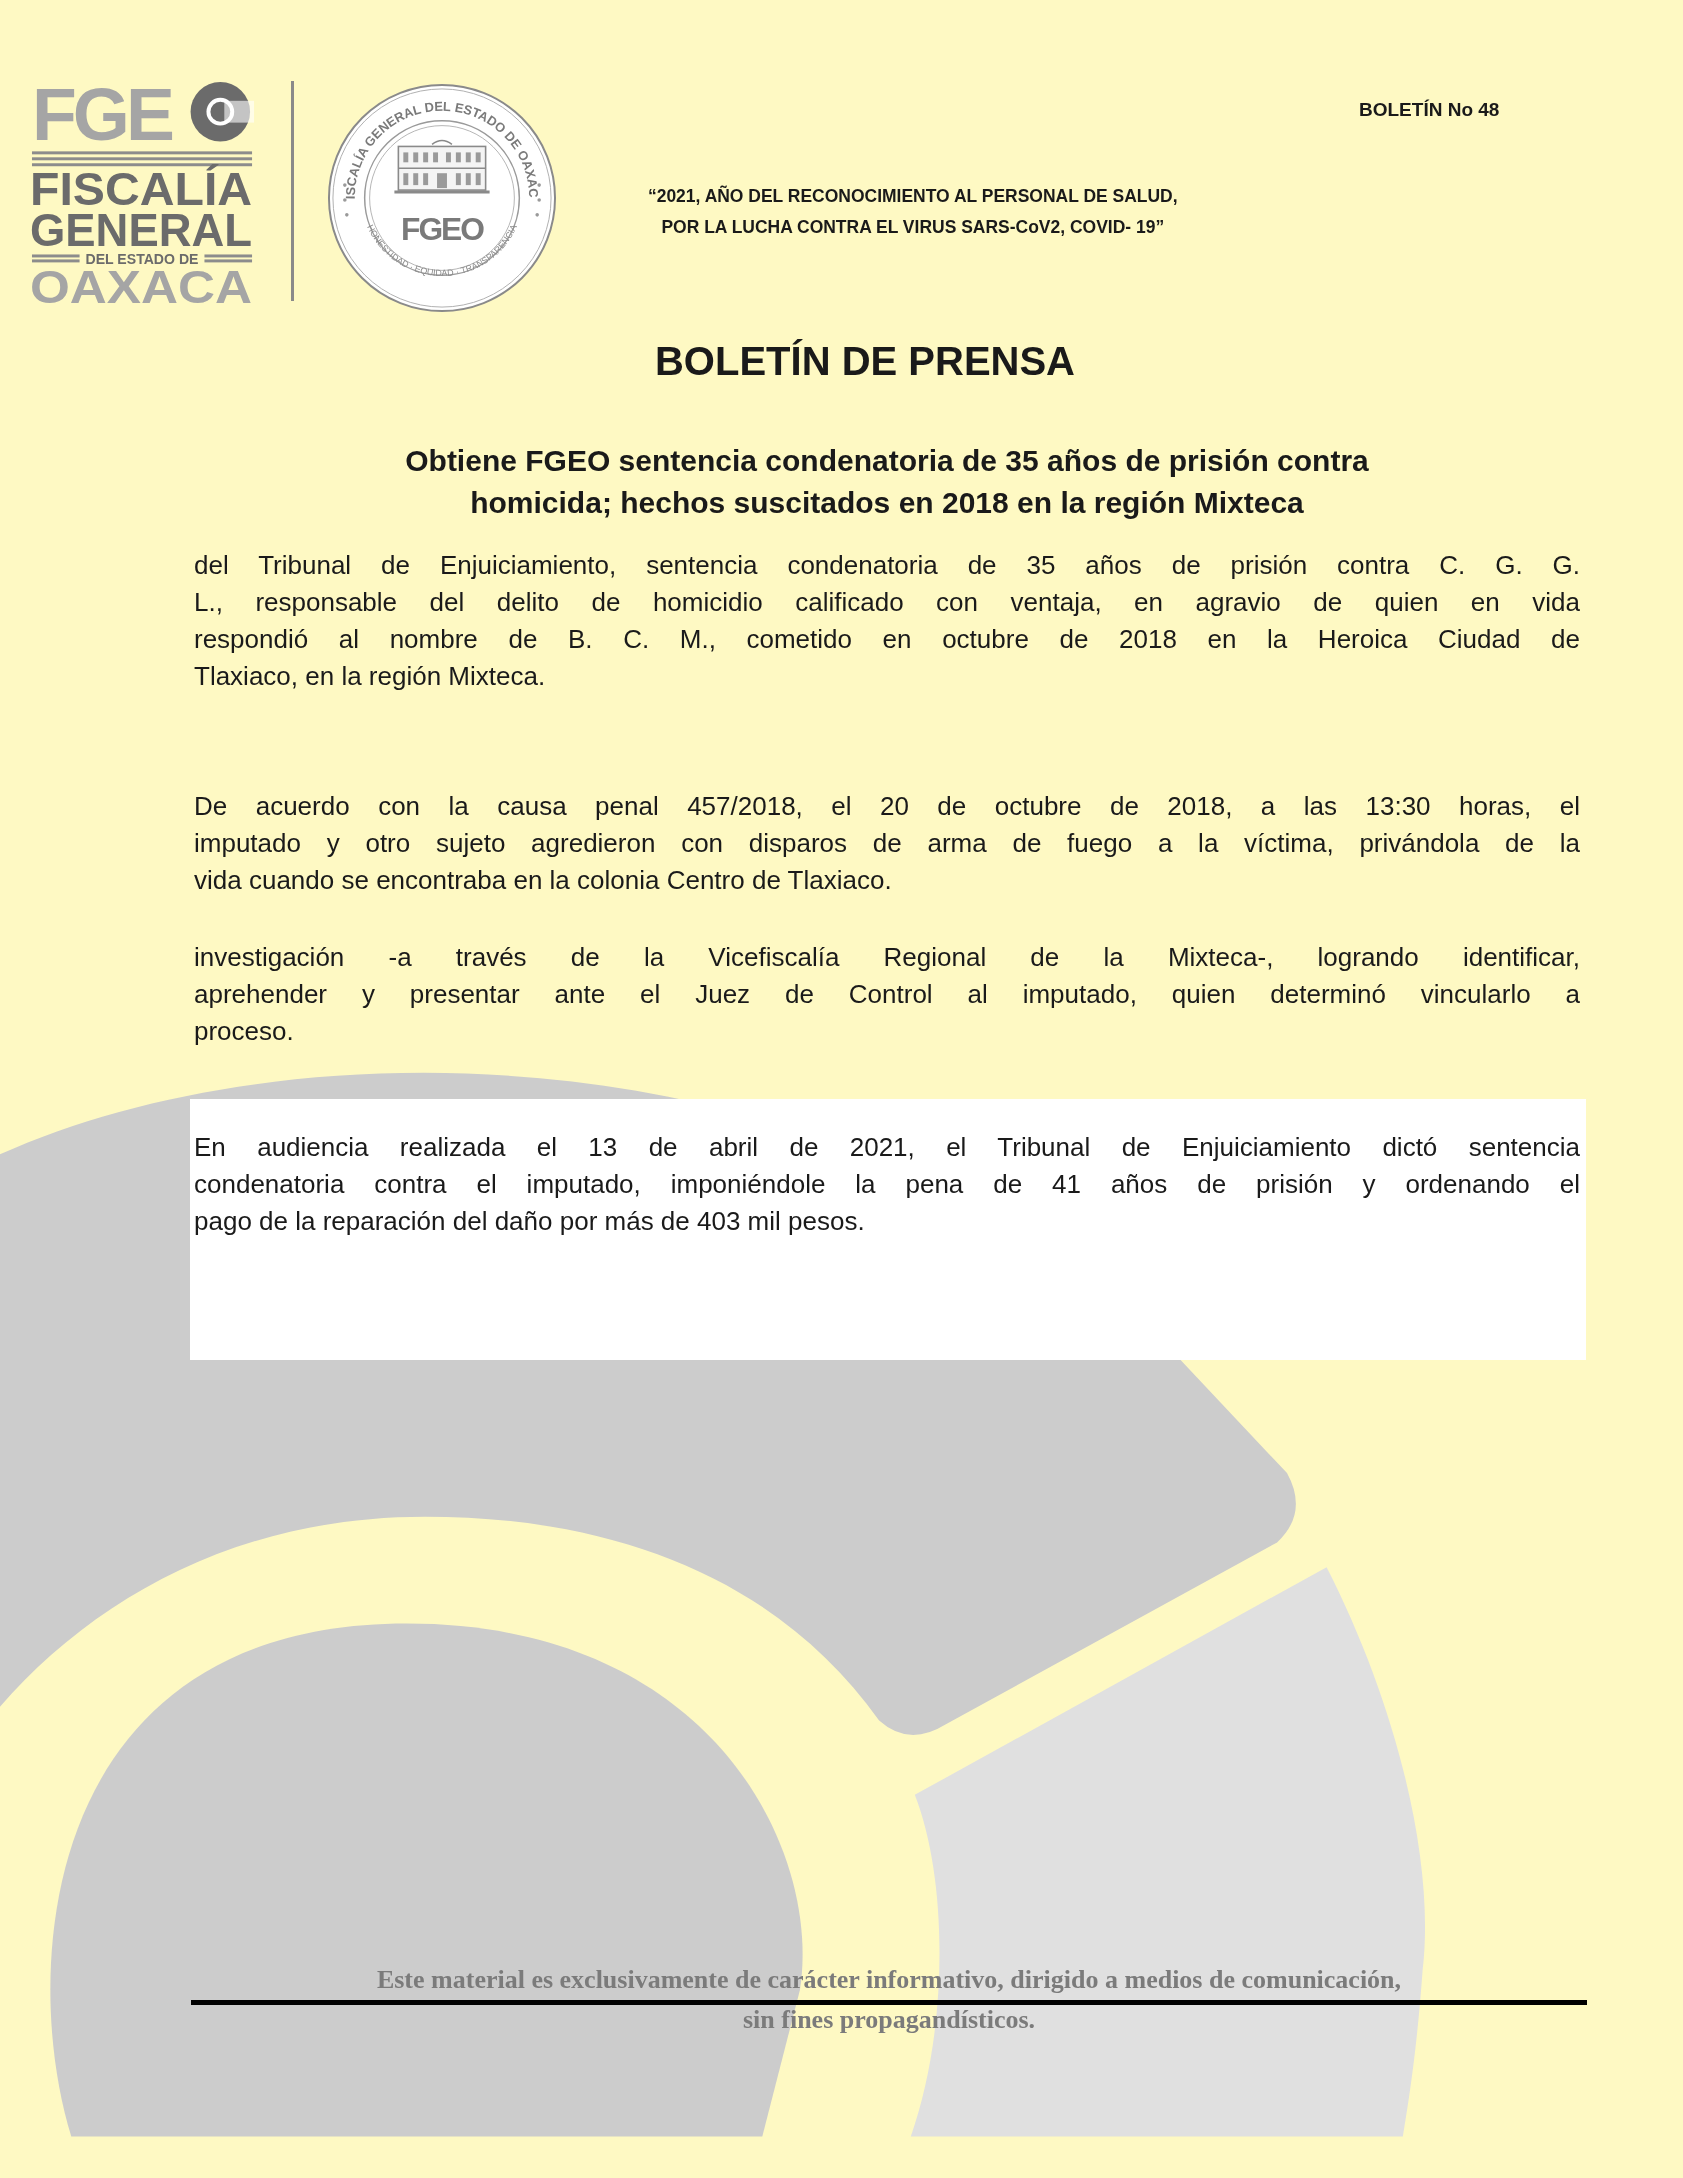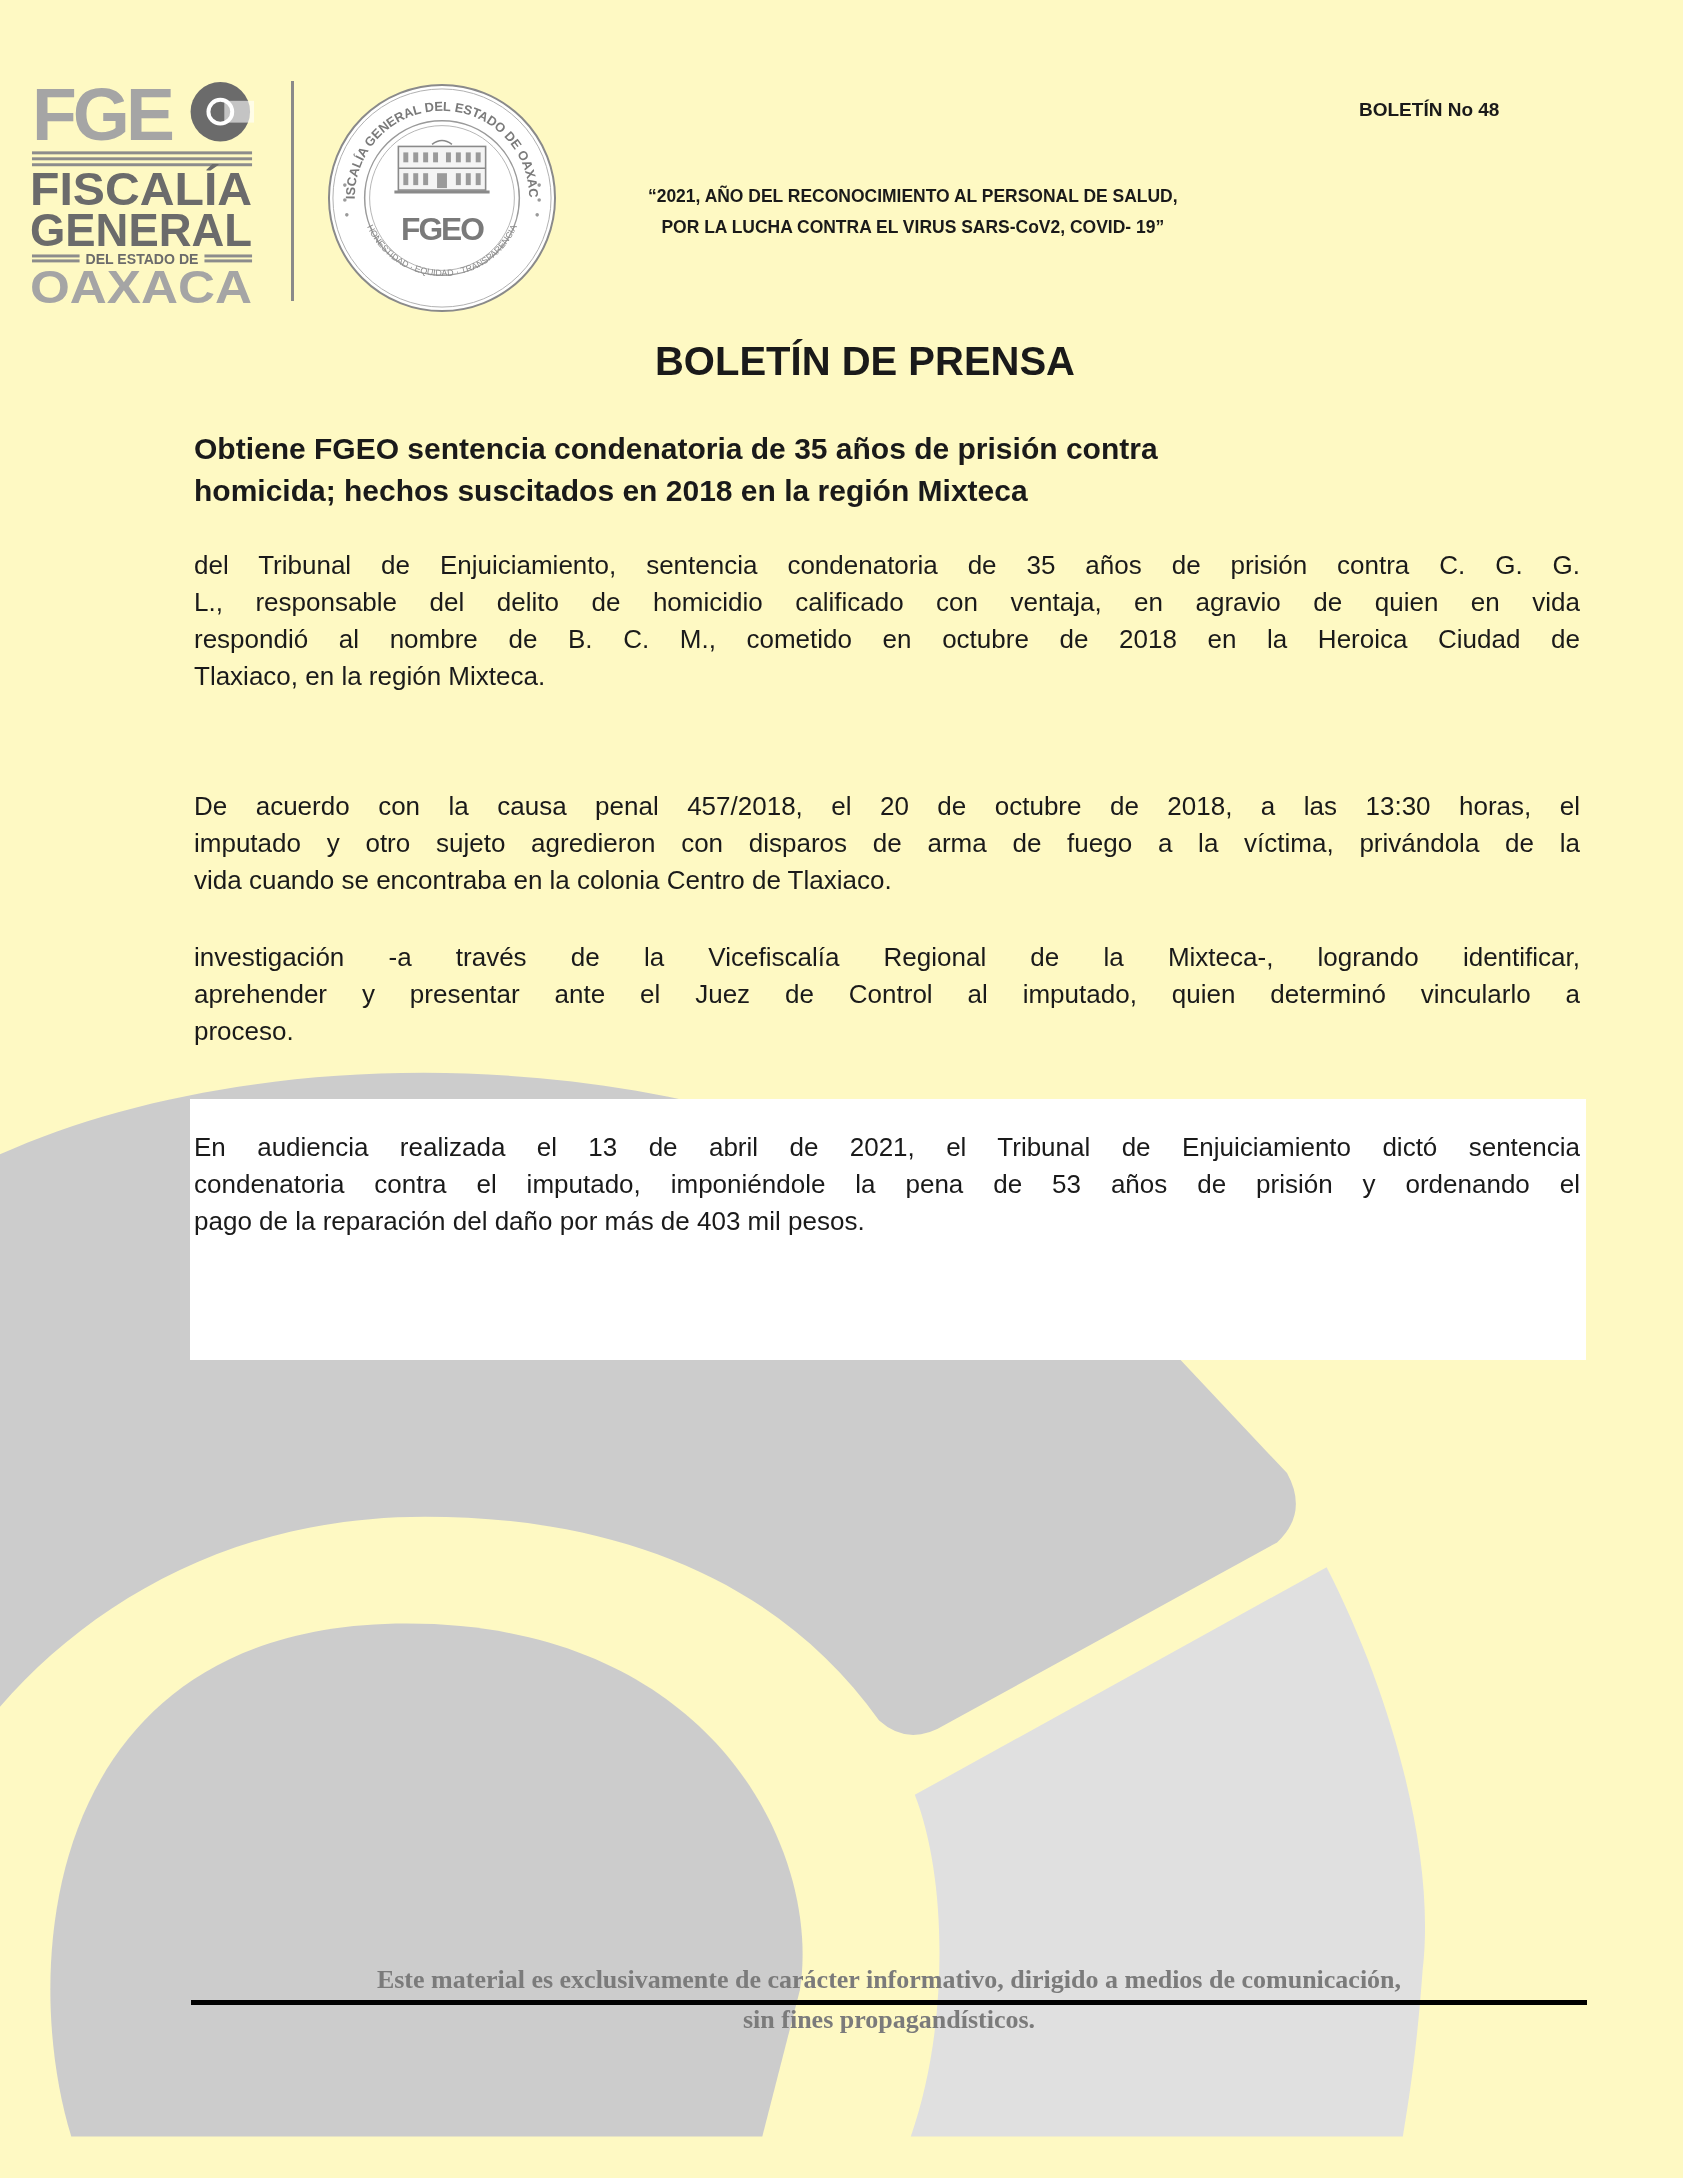--- a/index.html
+++ b/index.html
@@ -30,22 +30,22 @@
     white-space: nowrap;
   }
   .slogan div { display: block; }
 
   .press-title {
     position: absolute; left: 0; width: 1683px; top: 337px;
     text-align: center; font-weight: bold; font-size: 40px; line-height: 48px;
     padding-left: 47px; box-sizing: border-box;
   }
   .headline {
-    position: absolute; left: 194px; width: 1386px; top: 428px;
-    font-weight: bold; font-size: 30px; line-height: 42px;
+    position: absolute; left: 194px; width: 1386px; top: 440px;
+    text-align: center; font-weight: bold; font-size: 30px; line-height: 42px;
   }
   .headline div { display: block; }
 
   .text-panel {
     position: absolute; left: 190px; top: 1099px; width: 1396px; height: 261px;
     background: #ffffff;
   }
 
   .body-para {
     position: absolute; left: 194px; width: 1386px;
@@ -184,21 +184,21 @@
   </div>
 
   <div class="body-para" style="top:939px;">
     <span class="body-line">investigación -a través de la Vicefiscalía Regional de la Mixteca-, logrando identificar,</span>
     <span class="body-line">aprehender y presentar ante el Juez de Control al imputado, quien determinó vincularlo a</span>
     <span class="body-line last">proceso.</span>
   </div>
 
   <div class="body-para" style="top:1129px;">
     <span class="body-line">En audiencia realizada el 13 de abril de 2021, el Tribunal de Enjuiciamiento dictó sentencia</span>
-    <span class="body-line">condenatoria contra el imputado, imponiéndole la pena de 53 años de prisión y ordenando el</span>
+    <span class="body-line">condenatoria contra el imputado, imponiéndole la pena de 41 años de prisión y ordenando el</span>
     <span class="body-line last">pago de la reparación del daño por más de 403 mil pesos.</span>
   </div>
 
 
   <div class="footer-rule"></div>
   <div class="footer-note">
     <div>Este material es exclusivamente de carácter informativo, dirigido a medios de comunicación,</div>
     <div>sin fines propagandísticos.</div>
   </div>
 

